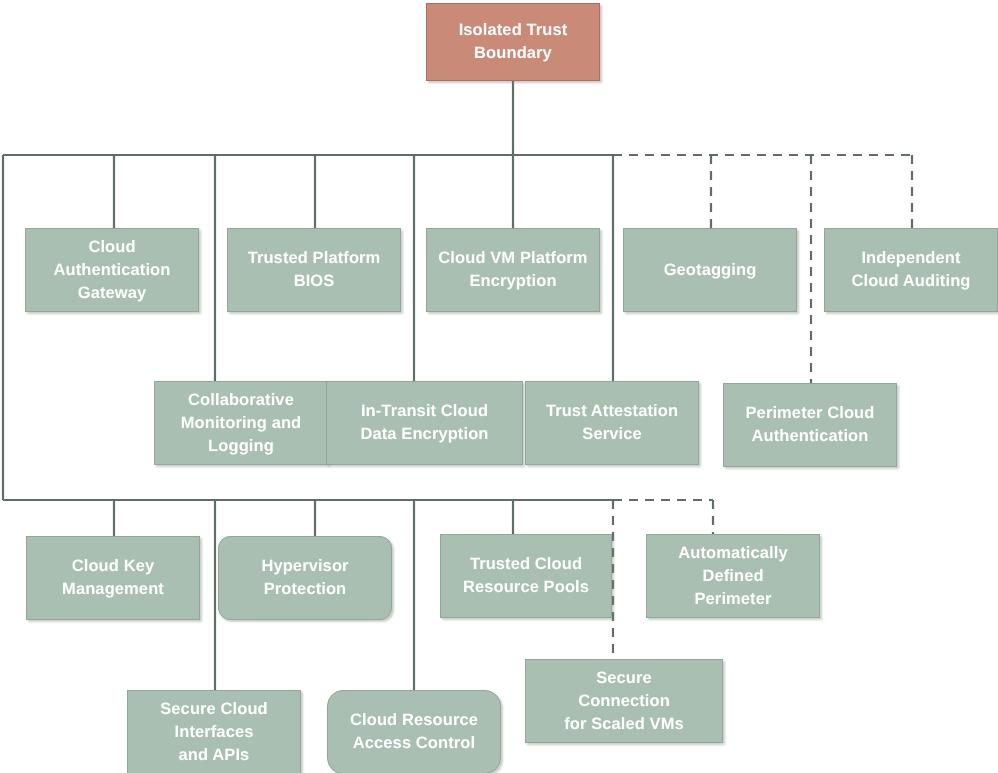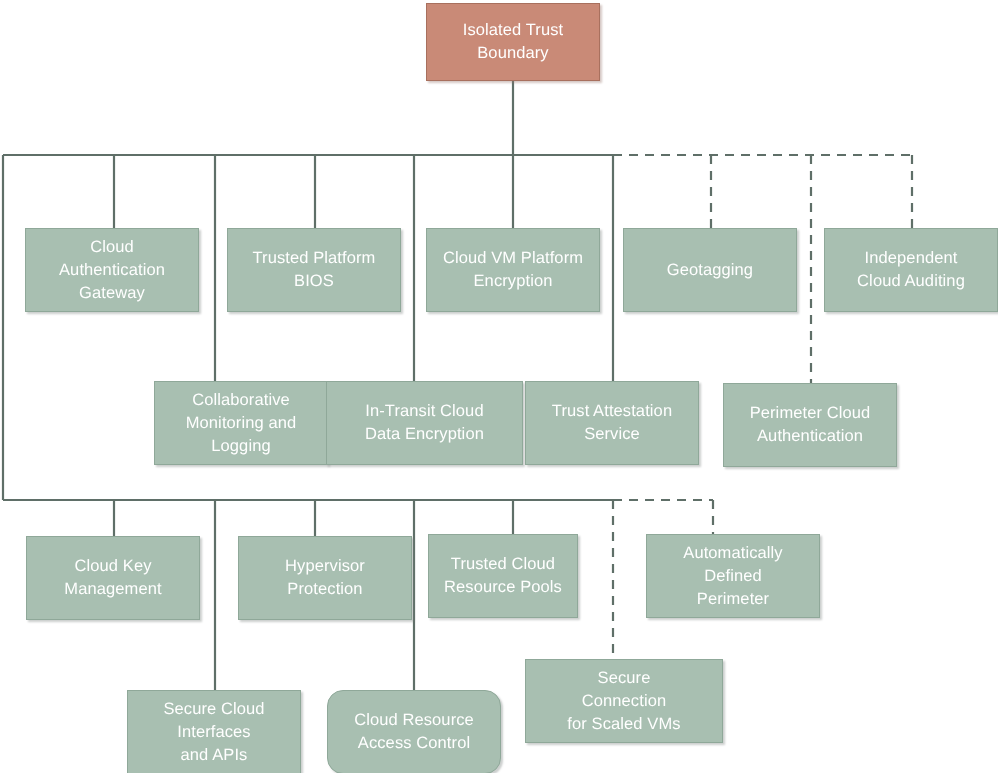--- a/index.html
+++ b/index.html
@@ -34,20 +34,21 @@
     color: #ffffff;
     font-size: 16.5px;
     line-height: 23px;
     letter-spacing: 0.1px;
     border: 1px solid rgba(90,110,98,0.55);
     box-shadow: 2px 2px 2px rgba(120,130,125,0.38);
     padding: 2px 5px;
     white-space: pre-line;
     z-index: 3;
     text-rendering: geometricPrecision;
+    font-weight: bold;
   }
   .node.root {
     background: #c98a77;
     border-color: #a8705e;
     box-shadow: 2px 2px 2px rgba(150,120,110,0.40);
   }
   .node.leaf {
     background: #a8bfb1;
     border-color: #8fa899;
   }
@@ -104,23 +105,23 @@
 Monitoring and
 Logging</div>
       <div class="node leaf" style="left: 326px; top: 381px; width: 197px; height: 84px;">In-Transit Cloud
 Data Encryption</div>
       <div class="node leaf" style="left: 525px; top: 381px; width: 174px; height: 84px;">Trust Attestation
 Service</div>
       <div class="node leaf" style="left: 723px; top: 383px; width: 174px; height: 84px;">Perimeter Cloud
 Authentication</div>
       <div class="node leaf" style="left: 26px; top: 536px; width: 174px; height: 84px;">Cloud Key
 Management</div>
-      <div class="node leaf" style="left: 238px; top: 536px; width: 174px; height: 84px;">Hypervisor
+      <div class="node leaf" style="left: 218px; top: 536px; width: 174px; height: 84px; border-radius: 12px;">Hypervisor
 Protection</div>
-      <div class="node leaf" style="left: 428px; top: 534px; width: 150px; height: 84px;">Trusted Cloud
+      <div class="node leaf" style="left: 440px; top: 534px; width: 172px; height: 84px;">Trusted Cloud
 Resource Pools</div>
       <div class="node leaf" style="left: 626px; top: 534px; width: 174px; height: 84px; margin-left: 20px;">Automatically
 Defined
 Perimeter</div>
       <div class="node leaf" style="left: 127px; top: 690px; width: 174px; height: 84px;">Secure Cloud
 Interfaces
 and APIs</div>
       <div class="node leaf" style="left: 327px; top: 690px; width: 174px; height: 84px; border-radius: 16px;">Cloud Resource
 Access Control</div>
       <div class="node leaf" style="left: 525px; top: 659px; width: 198px; height: 84px;">Secure

